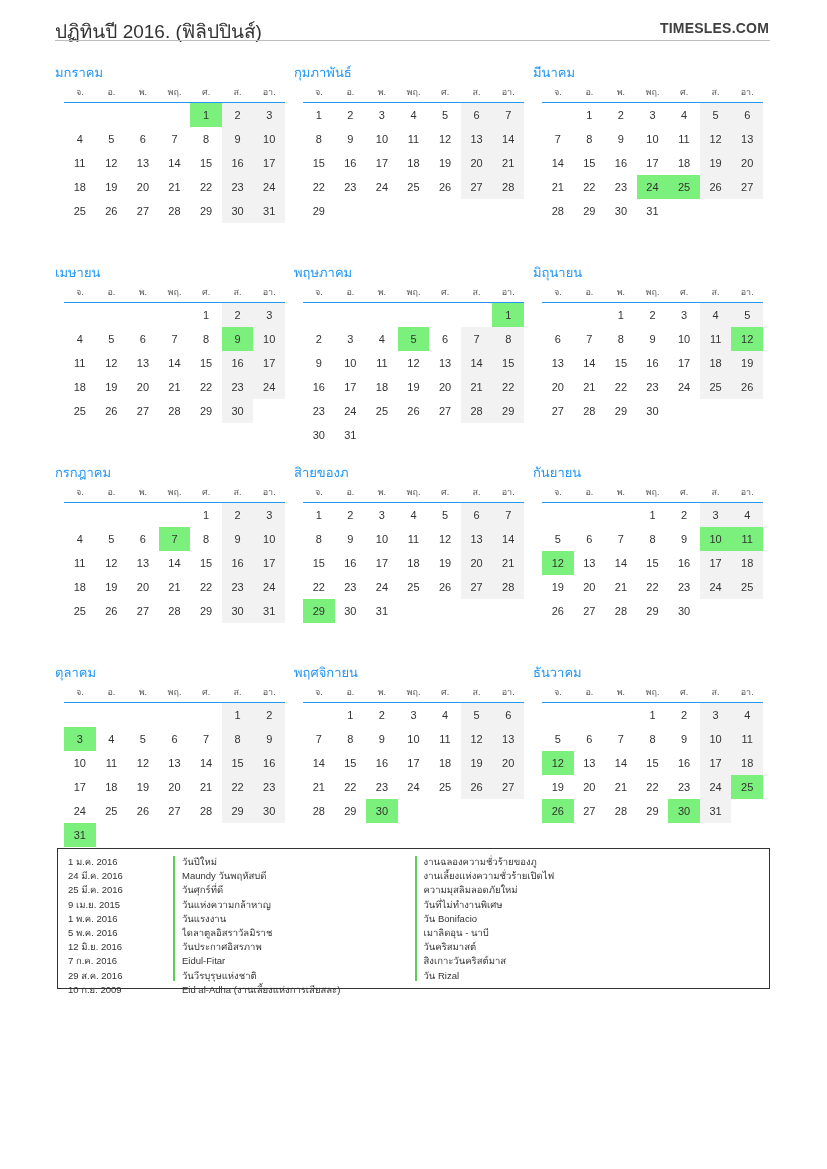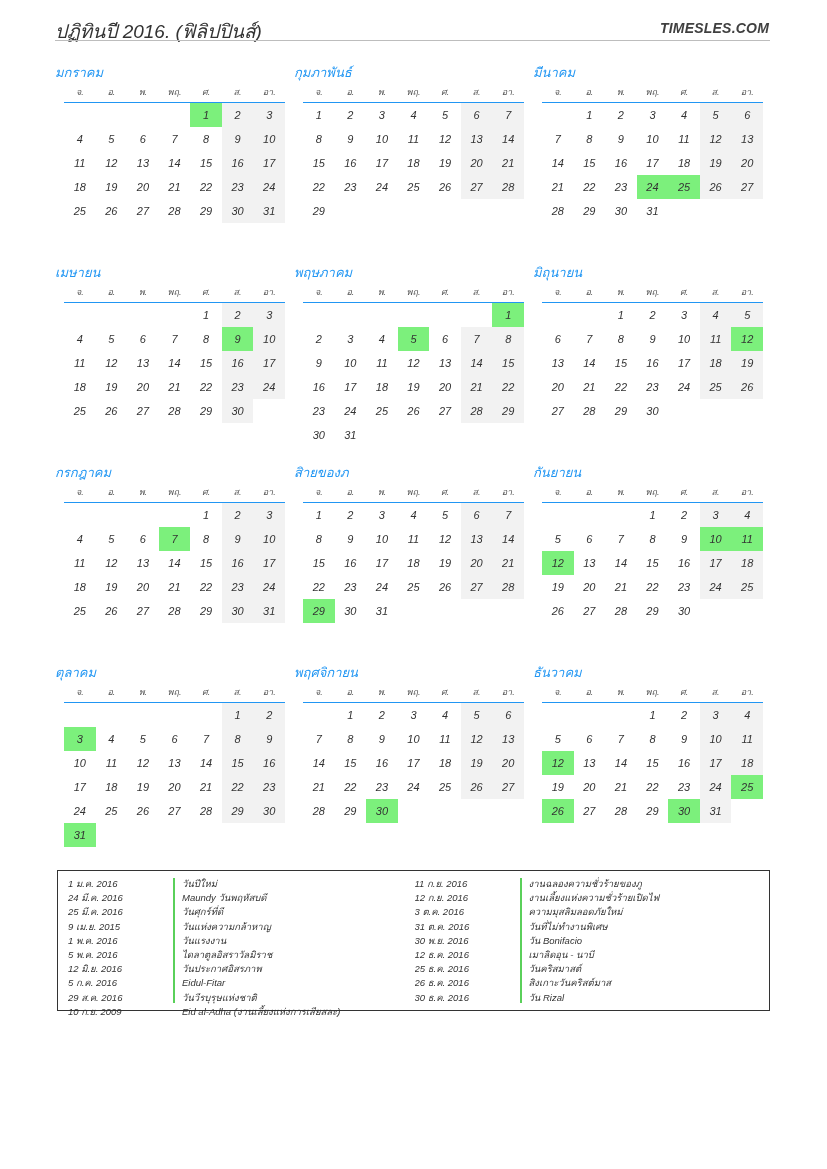--- a/index.html
+++ b/index.html
@@ -2,21 +2,21 @@
 <html><head>
 <meta charset="utf-8">
 <style>
   html,body{margin:0;padding:0;background:#ffffff;}
   body{
     width:827px;height:1169px;
     font-family:"Liberation Sans", sans-serif;
     color:#333333;
     position:relative;
   }
-  .page{position:relative;width:827px;height:1169px;box-sizing:border-box;padding:0;font-style:italic;}
+  .page{position:relative;width:827px;height:1169px;box-sizing:border-box;padding:0;}
 
   
   .header{
     position:absolute;left:0;top:16px;width:827px;height:34px;
   }
   .title{
     position:absolute;left:55px;top:0;
     font-size:19px;color:#333333;font-weight:400;white-space:nowrap;
   }
   .brand{
@@ -51,21 +51,21 @@
     font-size:11px;color:#333;text-align:center;
     height:24px;width:31.5px;padding:0;
     vertical-align:middle;
   }
   td.we{background:#f2f2f2;}
   td.hl{background:#7cf07c;}
   td.e{background:transparent;}
 
   
   .legend{
-    position:absolute;left:57px;top:870px;width:713px;height:141px;
+    position:absolute;left:57px;top:848px;width:713px;height:141px;
     border:1px solid #333;box-sizing:border-box;
     padding:6px 8px 6px 10px;
   }
   .legend-cols{display:flex;width:100%;height:100%;}
   .legend-col{width:50%;display:flex;}
   .leg-dates{width:105px;flex:none;}
   .leg-names{flex:1;padding-left:9px;position:relative;}
   .leg-names:before{
     content:"";position:absolute;left:0;top:1px;bottom:1px;width:2px;background:#5ad05a;
   }
@@ -866,49 +866,38 @@
     <div class="legend-cols">
       <div class="legend-col">
         <div class="leg-dates" id="leg-left-dates">
             <div class="leg-row">1 ม.ค. 2016</div>
             <div class="leg-row">24 มี.ค. 2016</div>
             <div class="leg-row">25 มี.ค. 2016</div>
             <div class="leg-row">9 เม.ย. 2015</div>
             <div class="leg-row">1 พ.ค. 2016</div>
             <div class="leg-row">5 พ.ค. 2016</div>
             <div class="leg-row">12 มิ.ย. 2016</div>
-            <div class="leg-row">5 ก.ค. 2016</div>
+            <div class="leg-row">7 ก.ค. 2016</div>
             <div class="leg-row">29 ส.ค. 2016</div>
             <div class="leg-row">10 ก.ย. 2009</div>
           </div>
         <div class="leg-names" id="leg-left-names">
             <div class="leg-row">วันปีใหม่</div>
             <div class="leg-row">Maundy วันพฤหัสบดี</div>
             <div class="leg-row">วันศุกร์ที่ดี</div>
             <div class="leg-row">วันแห่งความกล้าหาญ</div>
             <div class="leg-row">วันแรงงาน</div>
             <div class="leg-row">ไดลาตูลอิสราวัลมิราช</div>
             <div class="leg-row">วันประกาศอิสรภาพ</div>
             <div class="leg-row">Eidul-Fitar</div>
             <div class="leg-row">วันวีรบุรุษแห่งชาติ</div>
             <div class="leg-row">Eid al-Adha (งานเลี้ยงแห่งการเสียสละ)</div>
           </div>
       </div>
       <div class="legend-col">
-        <div class="leg-dates" id="leg-right-dates">
-            <div class="leg-row">11 ก.ย. 2016</div>
-            <div class="leg-row">12 ก.ย. 2016</div>
-            <div class="leg-row">3 ต.ค. 2016</div>
-            <div class="leg-row">31 ต.ค. 2016</div>
-            <div class="leg-row">30 พ.ย. 2016</div>
-            <div class="leg-row">12 ธ.ค. 2016</div>
-            <div class="leg-row">25 ธ.ค. 2016</div>
-            <div class="leg-row">26 ธ.ค. 2016</div>
-            <div class="leg-row">30 ธ.ค. 2016</div>
-          </div>
         <div class="leg-names" id="leg-right-names">
             <div class="leg-row">งานฉลองความชั่วร้ายของภู</div>
             <div class="leg-row">งานเลี้ยงแห่งความชั่วร้ายเปิดไฟ</div>
             <div class="leg-row">ความมุสลิมลอดภัยใหม่</div>
             <div class="leg-row">วันที่ไม่ทำงานพิเศษ</div>
             <div class="leg-row">วัน Bonifacio</div>
             <div class="leg-row">เมาลิดอุน - นาบี</div>
             <div class="leg-row">วันคริสมาสต์</div>
             <div class="leg-row">สิงเกาะวันคริสต์มาส</div>
             <div class="leg-row">วัน Rizal</div>

